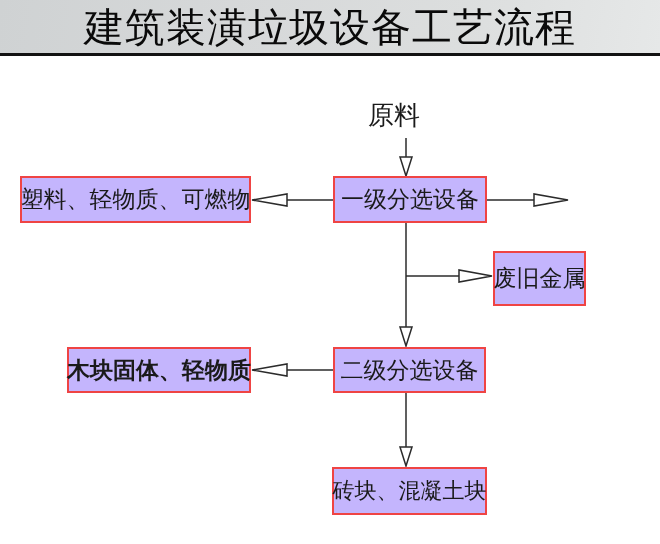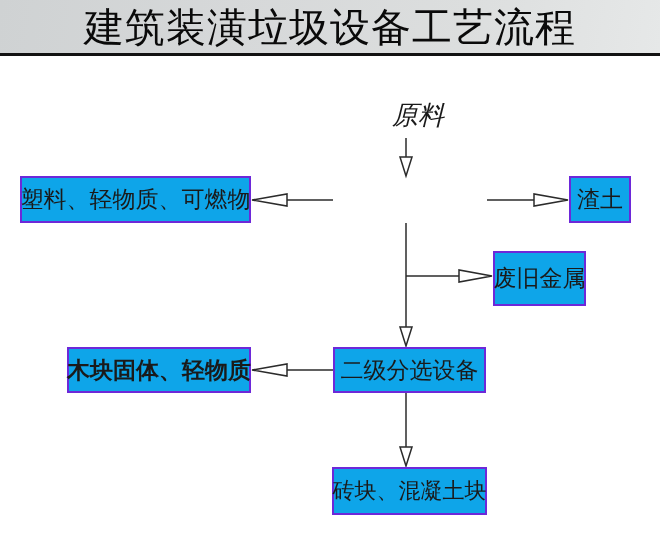--- a/index.html
+++ b/index.html
@@ -27,29 +27,28 @@
     white-space: nowrap;
   }
 
   .diagram { position: absolute; left: 0; top: 0; width: 660px; height: 544px; }
   svg.connectors { position: absolute; left: 0; top: 0; }
 
   .flow-label {
     position: absolute;
     font-size: 26px;
     color: #1a1a1a;
-    text-align: right;
+    text-align: left;
     white-space: nowrap;
-    font-style: italic;
   }
   .flow-box {
     position: absolute;
     box-sizing: border-box;
-    border: 2px solid #6d28d9;
-    background: #0ea5e9;
+    border: 2px solid #ef4444;
+    background: #c4b5fd;
     display: flex; align-items: center; justify-content: center;
     font-size: 23px;
     color: #1a1a1a;
     white-space: nowrap;
   }
 </style>
 </head>
 <body>
 
 <div class="page">
@@ -95,24 +94,24 @@
 
         <g>
           <line x1="406" y1="393" x2="406" y2="447"></line>
           <polygon points="400,447 412,447 406,466" fill="#ffffff"></polygon>
         </g>
       </g>
     </svg>
 
     <div class="flow-label" style="left:368px; top:98px; width:76px;">原料</div>
 
+    <div class="flow-box" style="left:333px; top:176px; width:154px; height:47px;">一级分选设备</div>
 
     <div class="flow-box" style="left:20px; top:176px; width:231px; height:47px;">塑料、轻物质、可燃物</div>
 
-    <div class="flow-box" style="left:569px; top:176px; width:62px; height:47px;">渣土</div>
 
     <div class="flow-box" style="left:493px; top:251px; width:93px; height:55px;">废旧金属</div>
 
     <div class="flow-box" style="left:333px; top:347px; width:153px; height:46px;">二级分选设备</div>
 
     <div class="flow-box" style="left:67px; top:347px; width:184px; height:46px;font-weight:bold;">木块固体、轻物质</div>
 
     <div class="flow-box" style="left:332px; top:467px; width:155px; height:48px; font-size:22px;">砖块、混凝土块</div>
 
   </div>

